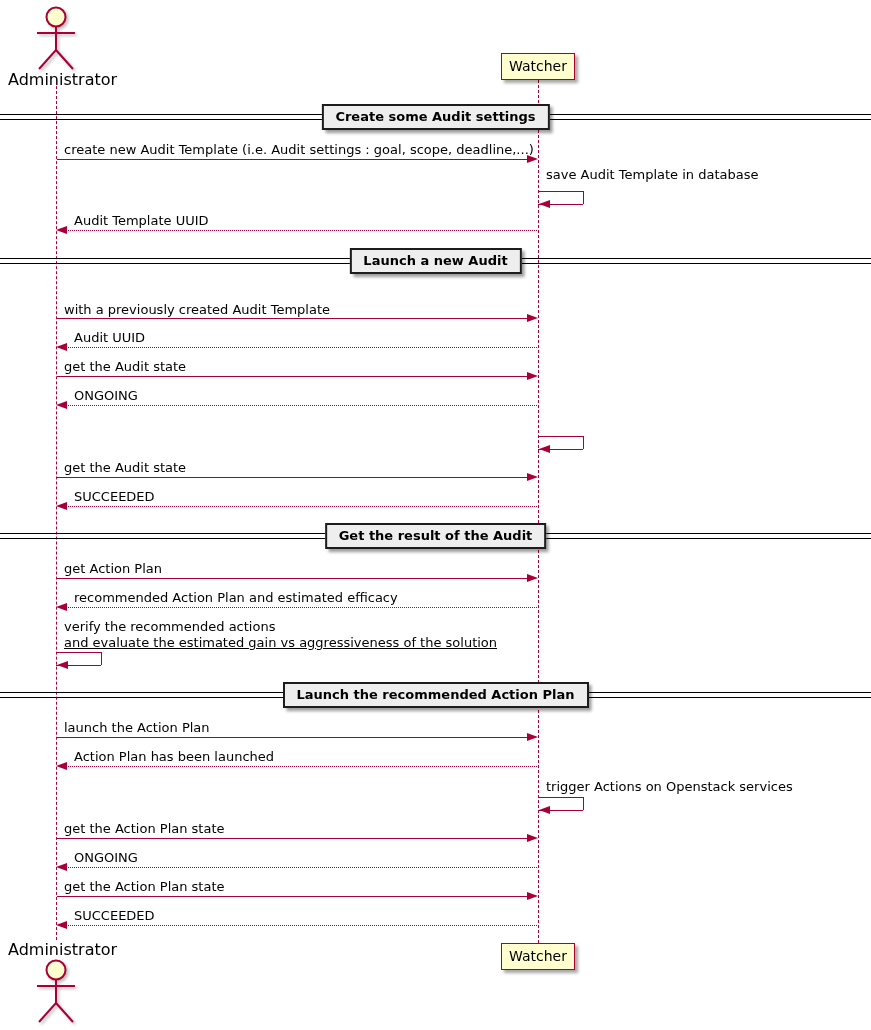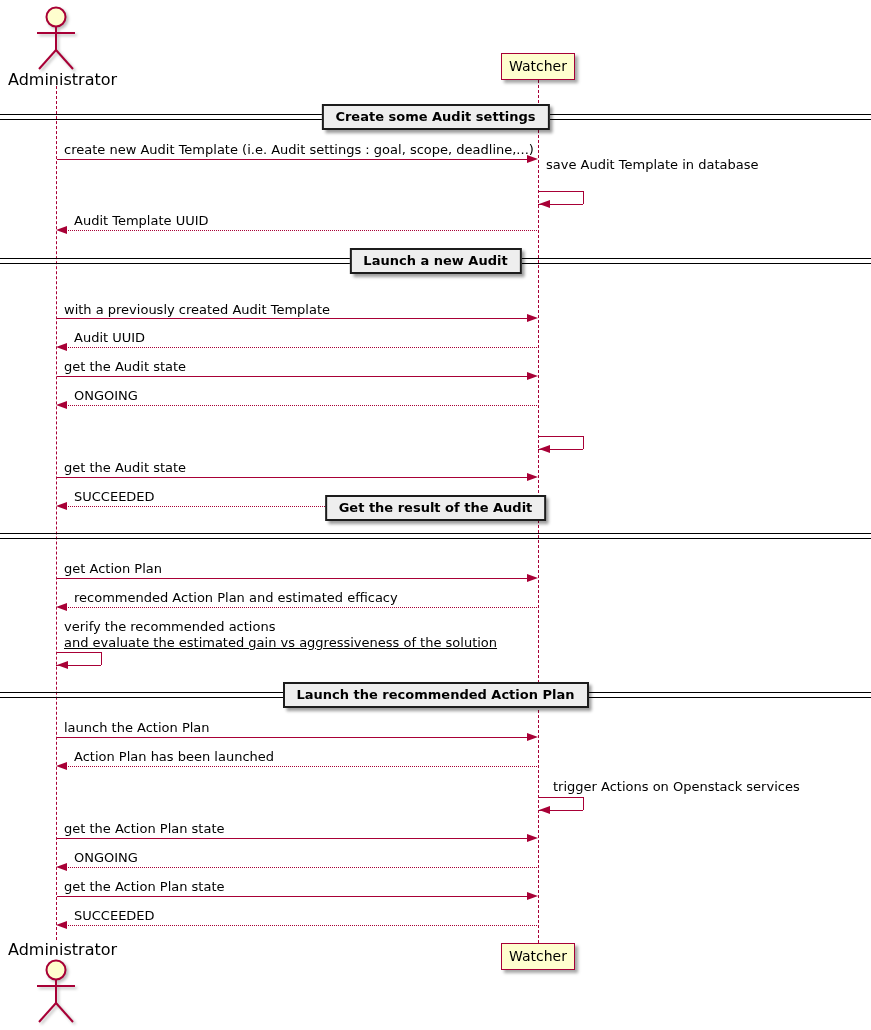--- a/index.html
+++ b/index.html
@@ -56,21 +56,21 @@
   <div class="participant" style="left:501px; top:53px;">Watcher</div>
 
   <div class="divider-line" style="top:114px;"></div>
   <div class="divider-line" style="top:119px;"></div>
   <div class="divider-box" style="top:104px;">Create some Audit settings</div>
 
   <div class="msg-label" style="left:64px; top:142px;">create new Audit Template (i.e. Audit settings : goal, scope, deadline,...)</div>
   <div class="arr-line arr-solid" style="top:159px;"></div>
   <div class="head head-right" style="top:154.5px;"></div>
 
-  <div class="msg-label" style="left:546px; top:157px;">save Audit Template in database</div>
+  <div class="msg-label" style="left:546px; top:167px;">save Audit Template in database</div>
   <div class="loop-h" style="left:538px; top:191px;"></div>
   <div class="loop-v" style="left:583px; top:191px;"></div>
   <div class="loop-h" style="left:538px; top:204px;"></div>
   <div class="head head-left" style="left:539px; top:199.5px;"></div>
 
   <div class="msg-label" style="left:74px; top:213px;">Audit Template UUID</div>
   <div class="arr-line dotted arr-return" style="top:230px;"></div>
   <div class="head head-left" style="left:56px; top:225.5px;"></div>
 
   <div class="divider-line" style="top:258px;"></div>
@@ -101,21 +101,21 @@
   <div class="msg-label" style="left:64px; top:460px;">get the Audit state</div>
   <div class="arr-line arr-solid" style="top:477px;"></div>
   <div class="head head-right" style="top:472.5px;"></div>
 
   <div class="msg-label" style="left:74px; top:489px;">SUCCEEDED</div>
   <div class="arr-line dotted arr-return" style="top:506px;"></div>
   <div class="head head-left" style="left:56px; top:501.5px;"></div>
 
   <div class="divider-line" style="top:533px;"></div>
   <div class="divider-line" style="top:538px;"></div>
-  <div class="divider-box" style="top:495px;text-align:right;">Get the result of the Audit</div>
+  <div class="divider-box" style="top:523px;text-align:right;">Get the result of the Audit</div>
 
   <div class="msg-label" style="left:64px; top:561px;">get Action Plan</div>
   <div class="arr-line arr-solid" style="top:578px;"></div>
   <div class="head head-right" style="top:573.5px;"></div>
 
   <div class="msg-label" style="left:74px; top:590px;">recommended Action Plan and estimated efficacy</div>
   <div class="arr-line dotted arr-return" style="top:607px;"></div>
   <div class="head head-left" style="left:56px; top:602.5px;"></div>
 
   <div class="msg-label" style="left:64px; top:619px;">verify the recommended actions</div>
@@ -130,21 +130,21 @@
   <div class="divider-box" style="top:682px;">Launch the recommended Action Plan</div>
 
   <div class="msg-label" style="left:64px; top:720px;">launch the Action Plan</div>
   <div class="arr-line arr-solid" style="top:737px;"></div>
   <div class="head head-right" style="top:732.5px;"></div>
 
   <div class="msg-label" style="left:74px; top:749px;">Action Plan has been launched</div>
   <div class="arr-line dotted arr-return" style="top:766px;"></div>
   <div class="head head-left" style="left:56px; top:761.5px;"></div>
 
-  <div class="msg-label" style="left:546px; top:779px;margin-left:7px;">trigger Actions on Openstack services</div>
+  <div class="msg-label" style="left:546px; top:779px;">trigger Actions on Openstack services</div>
   <div class="loop-h" style="left:538px; top:797px;"></div>
   <div class="loop-v" style="left:583px; top:797px;"></div>
   <div class="loop-h" style="left:538px; top:810px;"></div>
   <div class="head head-left" style="left:539px; top:805.5px;"></div>
 
   <div class="msg-label" style="left:64px; top:821px;">get the Action Plan state</div>
   <div class="arr-line arr-solid" style="top:838px;"></div>
   <div class="head head-right" style="top:833.5px;"></div>
 
   <div class="msg-label" style="left:74px; top:850px;">ONGOING</div>

